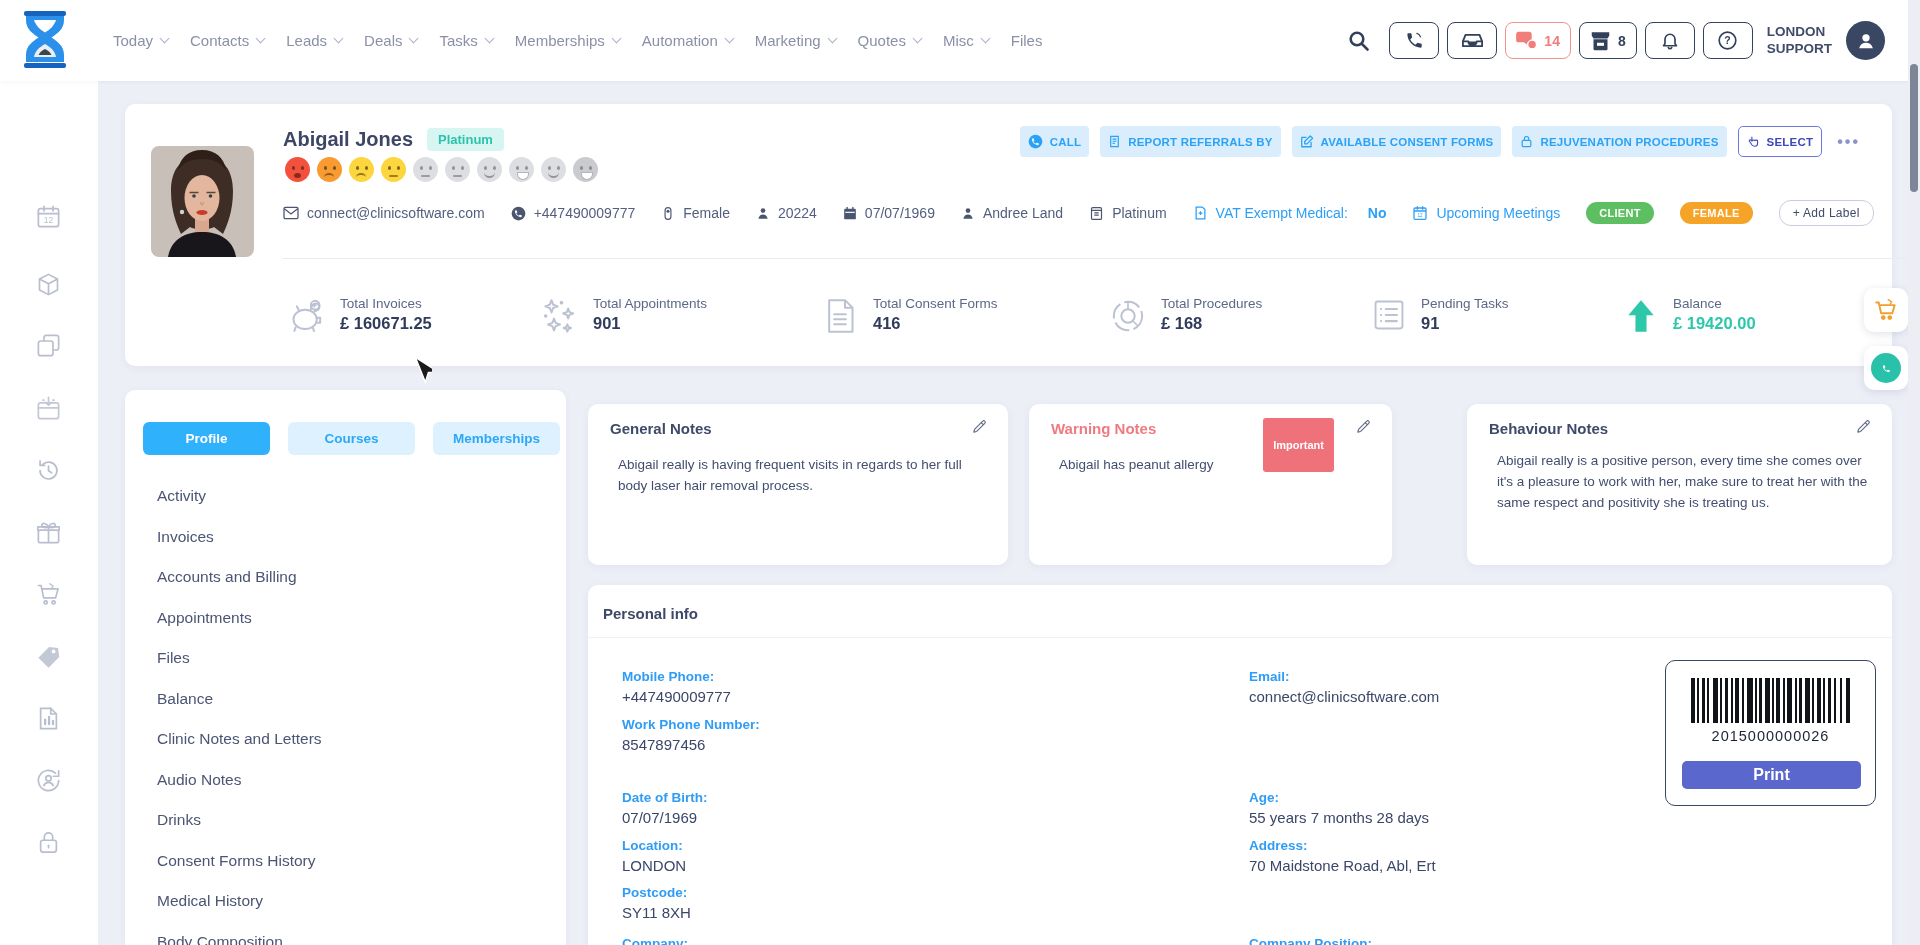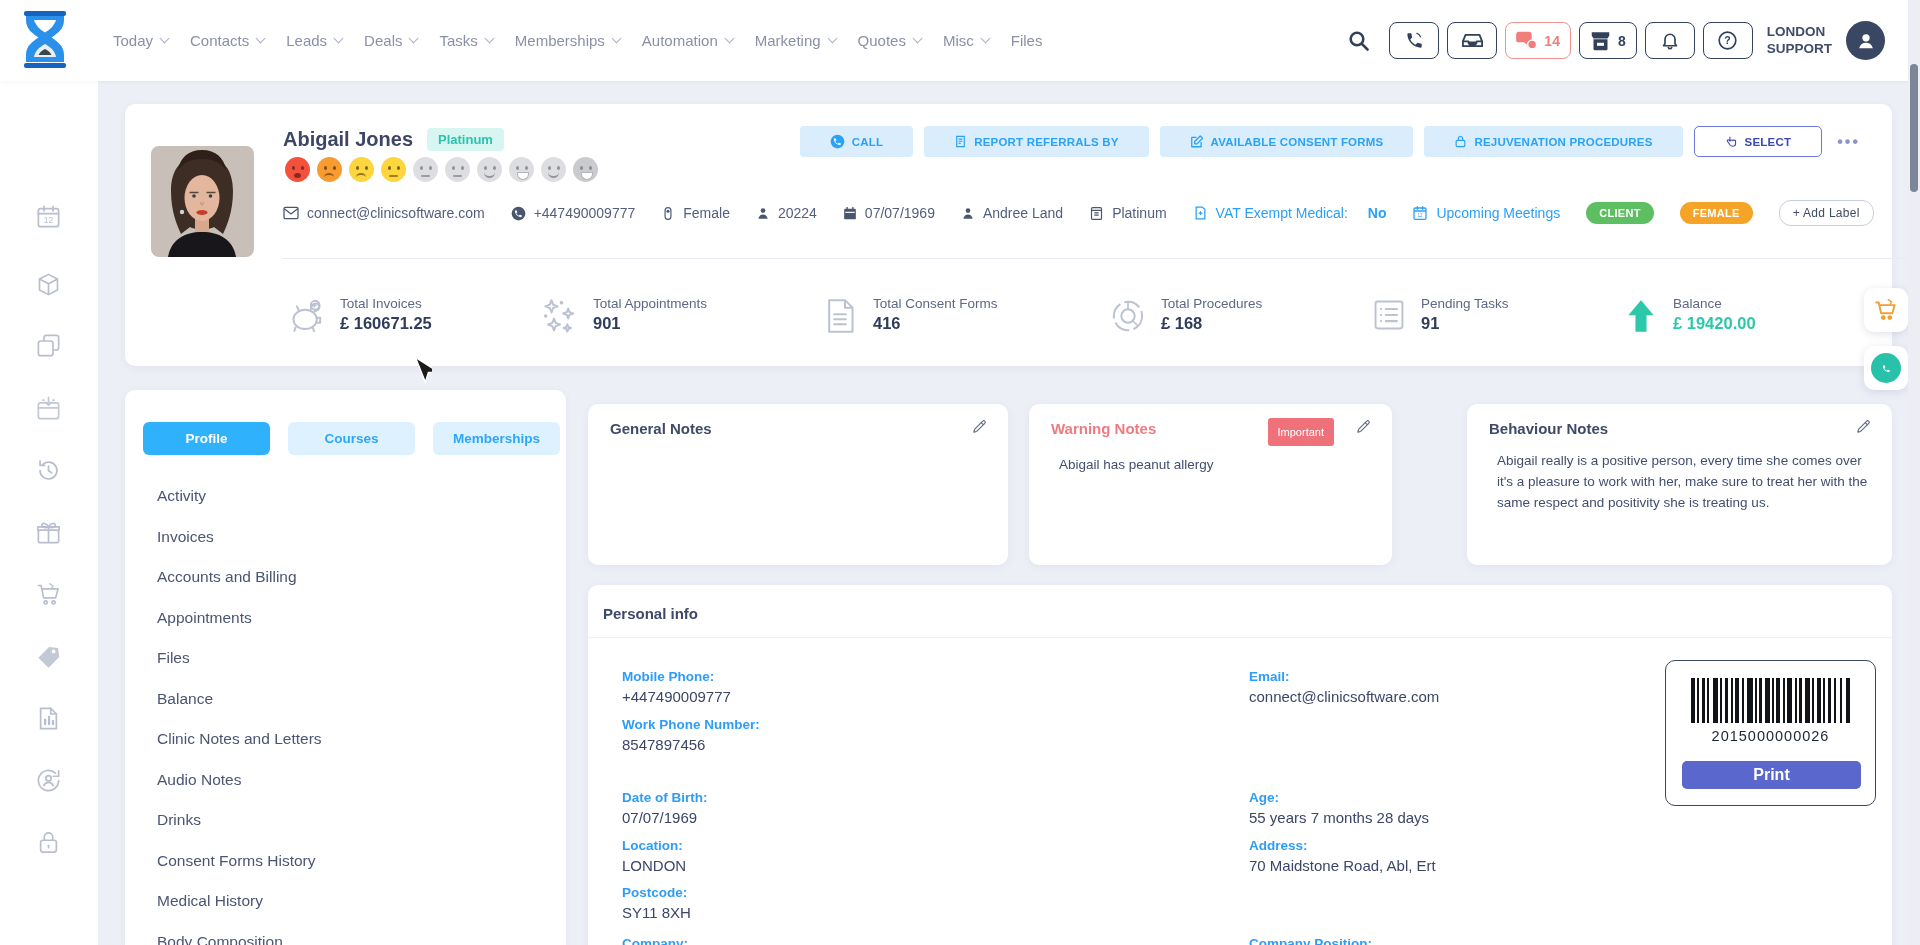--- a/index.html
+++ b/index.html
@@ -59,40 +59,40 @@
   .pill.green{background:#5dbf62}.pill.orange{background:#f6a428}
   .pill.outline{color:#3f4a68;background:#fff;border:1px solid #c9cede;font-weight:500;font-size:12px}
   .hr1{position:absolute;left:158px;top:154px;width:1702px;height:1px;background:#e9ebf3}
 
   .stat{position:absolute;top:192px;display:flex;align-items:flex-start;gap:13px}
   .stat .lab{font-size:13.5px;color:#5d6886;margin-bottom:3px}
   .stat .val{font-size:16.5px;font-weight:bold;color:#303c5c}
   .stat .val.teal{color:#2dc8a9}
 
   .actions{position:absolute;right:32px;top:22px;display:flex;align-items:center;gap:11px}
-  .a-btn{height:31px;display:flex;align-items:center;gap:7px;background:#d9edfc;color:#2aa3f7;font-size:11.5px;font-weight:bold;letter-spacing:.2px;border-radius:4px;padding:0 30px;cursor:pointer;white-space:nowrap}
+  .a-btn{height:31px;display:flex;align-items:center;gap:7px;background:#d9edfc;color:#2aa3f7;font-size:11.5px;font-weight:bold;letter-spacing:.2px;border-radius:4px;padding:0 8px;cursor:pointer;white-space:nowrap}
   .a-btn.select{background:#fff;border:1.5px solid #6b77dd;color:#3d49b5;border-radius:5px}
   .a-more{font-size:16px;font-weight:bold;color:#8b94c9;letter-spacing:2px;cursor:pointer;margin-left:4px}
 
   
   .l-card{left:125px;top:390px;width:441px;height:555px;border-radius:10px 10px 0 0}
   .tabs{position:absolute;left:18px;top:32px;display:flex;gap:18px}
   .tab{height:33px;display:flex;align-items:center;justify-content:center;font-size:13.5px;font-weight:bold;border-radius:6px;cursor:pointer}
   .tab.on{background:#30b1fc;color:#fff;width:127px}
   .tab.off{background:#ddf1fe;color:#2da7f8;width:127px}
   .menu{position:absolute;left:32px;top:86px}
   .menu-item{height:40.5px;display:flex;align-items:center;font-size:15.5px;color:#4b5574;cursor:pointer;white-space:nowrap}
 
   
   .note{top:404px;height:161px;padding:16px 22px}
   .note-title{font-size:15px;font-weight:bold;color:#3f4a68}
   .note-title.warn{color:#ef7b80}
   .note-body{margin-top:18px;padding-left:8px;font-size:13.5px;line-height:1.55;color:#424e70}
   .edit-ic{position:absolute;right:20px;top:14px;cursor:pointer}
-  .imp-badge{position:absolute;right:58px;top:14px;background:#ef727b;color:#fff;font-size:11px;font-weight:normal;border-radius:3px;padding:8px 10px}
+  .imp-badge{position:absolute;right:58px;top:14px;background:#ef727b;color:#fff;font-size:11px;font-weight:bold;border-radius:3px;padding:21px 10px}
 
   
   .pi-card{left:588px;top:585px;width:1304px;height:420px}
   .pi-title{position:absolute;left:15px;top:20px;font-size:15px;font-weight:bold;color:#3e4867}
   .pi-hr{position:absolute;left:0;top:52px;width:1304px;height:1px;background:#eef0f5}
   .pig{position:absolute}
   .pig .lab{font-size:13.5px;font-weight:700;color:#2f9cf6;margin-bottom:4px}
   .pig .val{font-size:15px;color:#3b4668}
   .bc-card{position:absolute;left:1077px;top:75px;width:211px;height:146px;border:1.5px solid #3a4760;border-radius:10px;background:#fff}
   .bc-num{position:absolute;left:0;top:67px;width:100%;text-align:center;font-size:14.5px;color:#1c2333;letter-spacing:1px}
@@ -598,20 +598,21 @@
 </div>
 
 <div class="card note" style="left:588px;width:420px">
   <div class="note-title">General Notes</div>
   <span class="edit-ic">
       <svg width="17" height="17" viewBox="0 0 24 24" fill="none" stroke="#5f6a85" stroke-width="1.6" stroke-linejoin="round">
         <path d="M4 20l1-4L16.5 4.5a2.1 2.1 0 0 1 3 3L8 19l-4 1z"></path>
         <path d="M14.5 6.5l3 3"></path>
       </svg>
     </span>
+  <div class="note-body" style="width:370px">Abigail really is having frequent visits in regards to her full body laser hair removal process.</div>
 </div>
 
 <div class="card note" style="left:1029px;width:363px">
   <div class="note-title warn">Warning Notes</div>
   <span class="imp-badge">Important</span>
   <span class="edit-ic">
       <svg width="17" height="17" viewBox="0 0 24 24" fill="none" stroke="#5f6a85" stroke-width="1.6" stroke-linejoin="round">
         <path d="M4 20l1-4L16.5 4.5a2.1 2.1 0 0 1 3 3L8 19l-4 1z"></path>
         <path d="M14.5 6.5l3 3"></path>
       </svg>

